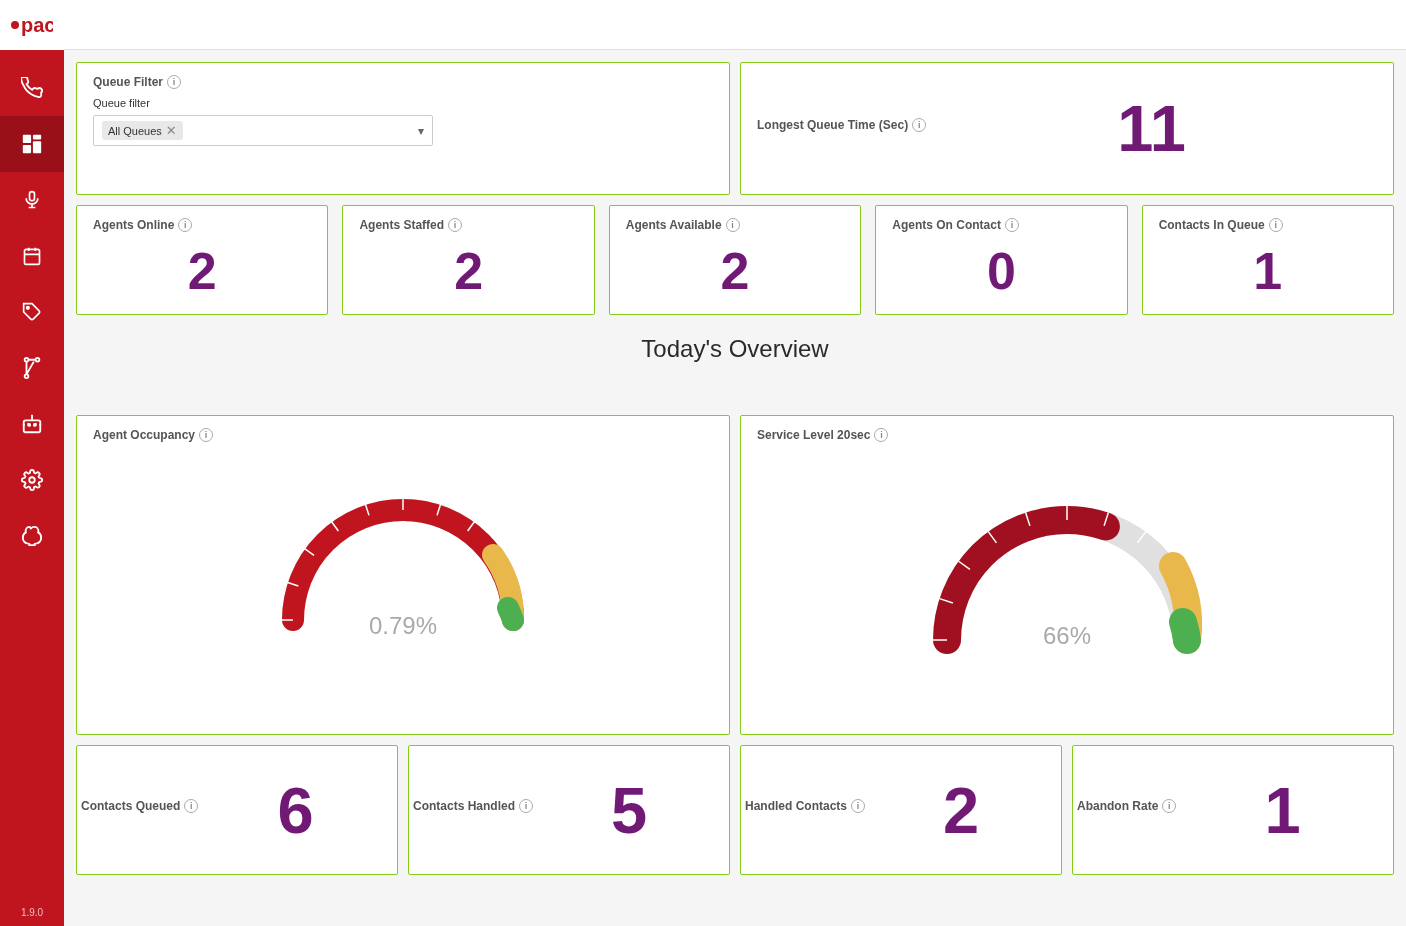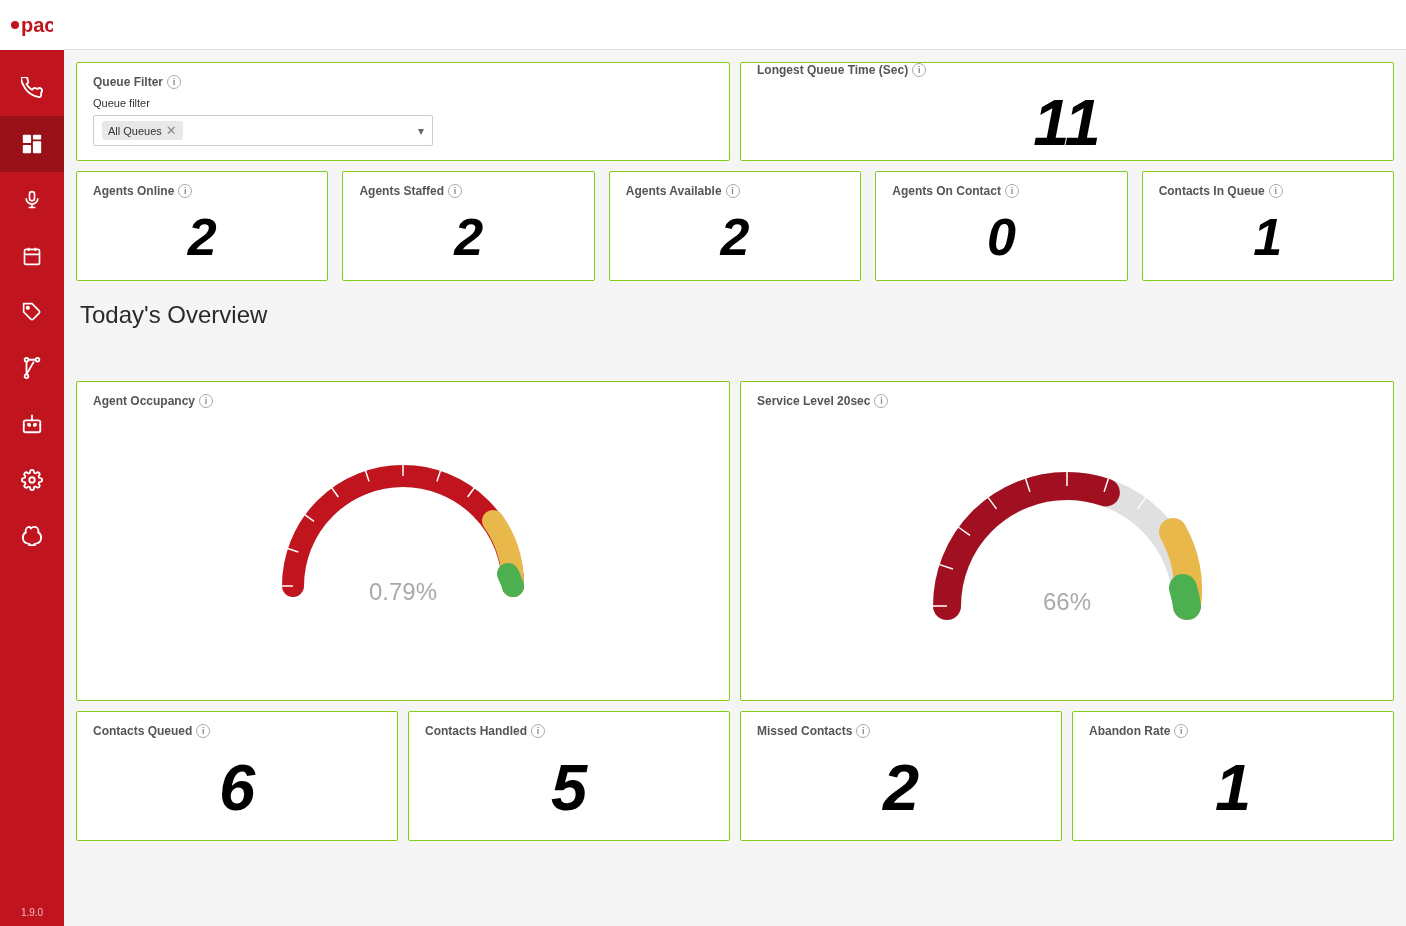--- a/index.html
+++ b/index.html
@@ -92,23 +92,23 @@
       display: flex;
       gap: 10px;
       flex-shrink: 0;
     }
     .queue-filter-card {
       flex: 1;
       padding: 12px 16px;
     }
     .longest-queue-card {
       flex: 1;
-      padding: 0 16px;
-      display: flex;
-      flex-direction: column;
+      padding: 28px 16px;
+      display: flex;
+      flex-direction: row;
     }
 
     .card-title {
       font-size: 12px;
       color: #555;
       font-weight: 600;
       display: flex;
       align-items: center;
       gap: 4px;
       margin-bottom: 8px;
@@ -161,27 +161,26 @@
     }
     .queue-chevron {
       margin-left: auto;
       color: #666;
       font-size: 12px;
     }
 
     .big-number {
       font-size: 52px;
       font-weight: 700;
-      color: #000000;
+      color: #701a75;
       text-align: center;
       flex: 1;
       display: flex;
       align-items: center;
       justify-content: center;
-      font-style: italic;
     }
     .big-number-lg {
       font-size: 65px;
     }
 
     
     .agents-row {
       display: flex;
       gap: 14px;
       flex-shrink: 0;
@@ -193,20 +192,21 @@
       flex-direction: column;
       min-height: 110px;
     }
 
     
     .section-title {
       font-size: 24px;
       color: #2a2a2a;
       font-weight: 400;
       padding: 10px 4px 6px;
+      text-align: center;
     }
 
     
     .gauge-row {
       display: flex;
       gap: 10px;
       flex-shrink: 0;
     }
     .gauge-card {
       flex: 1;
@@ -222,24 +222,24 @@
     }
 
     
     .bottom-row {
       display: flex;
       gap: 10px;
       flex-shrink: 0;
     }
     .stat-card {
       flex: 1;
-      padding: 12px 16px;
+      padding: 12px 4px;
       min-height: 130px;
       display: flex;
-      flex-direction: column;
+      flex-direction: row;
     }
 
     
     .gauge-container {
       position: relative;
       width: 280px;
       height: 200px;
       margin-top: 10px;
     }
     .gauge-value {
@@ -495,21 +495,21 @@
     </div>
         <div class="card stat-card">
       <div class="card-title">
         <span>Contacts Handled</span>
         <span class="info-icon">i</span>
       </div>
       <div class="big-number big-number-lg">5</div>
     </div>
         <div class="card stat-card">
       <div class="card-title">
-        <span>Missed Contacts</span>
+        <span>Handled Contacts</span>
         <span class="info-icon">i</span>
       </div>
       <div class="big-number big-number-lg">2</div>
     </div>
         <div class="card stat-card">
       <div class="card-title">
         <span>Abandon Rate</span>
         <span class="info-icon">i</span>
       </div>
       <div class="big-number big-number-lg">1</div>

